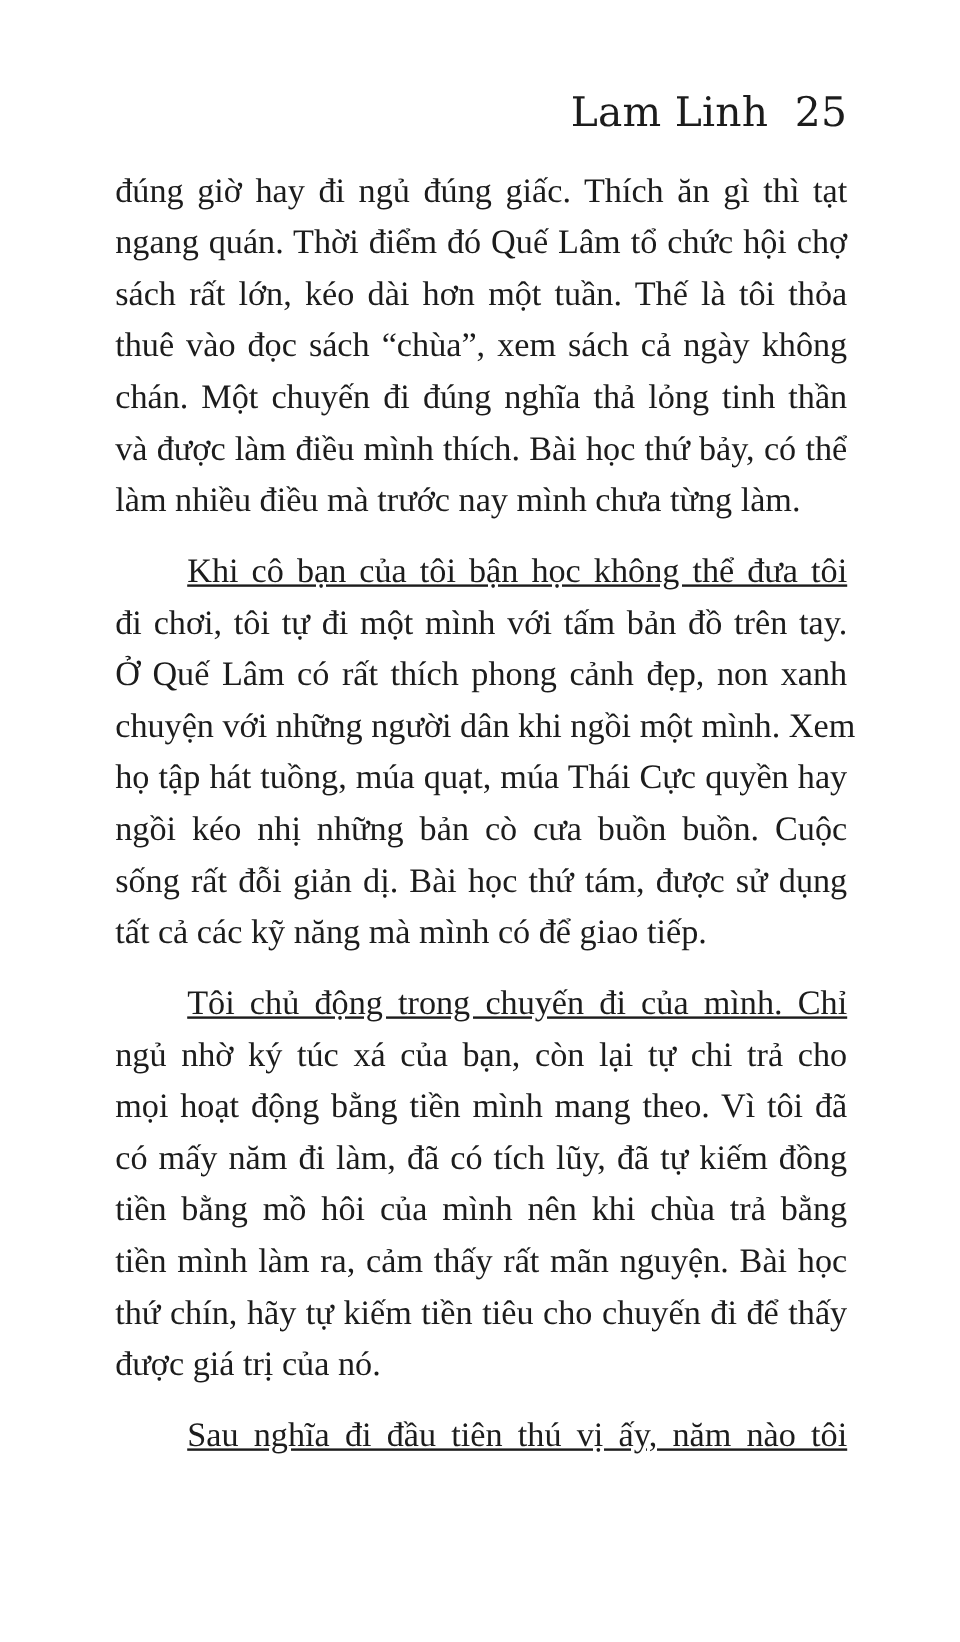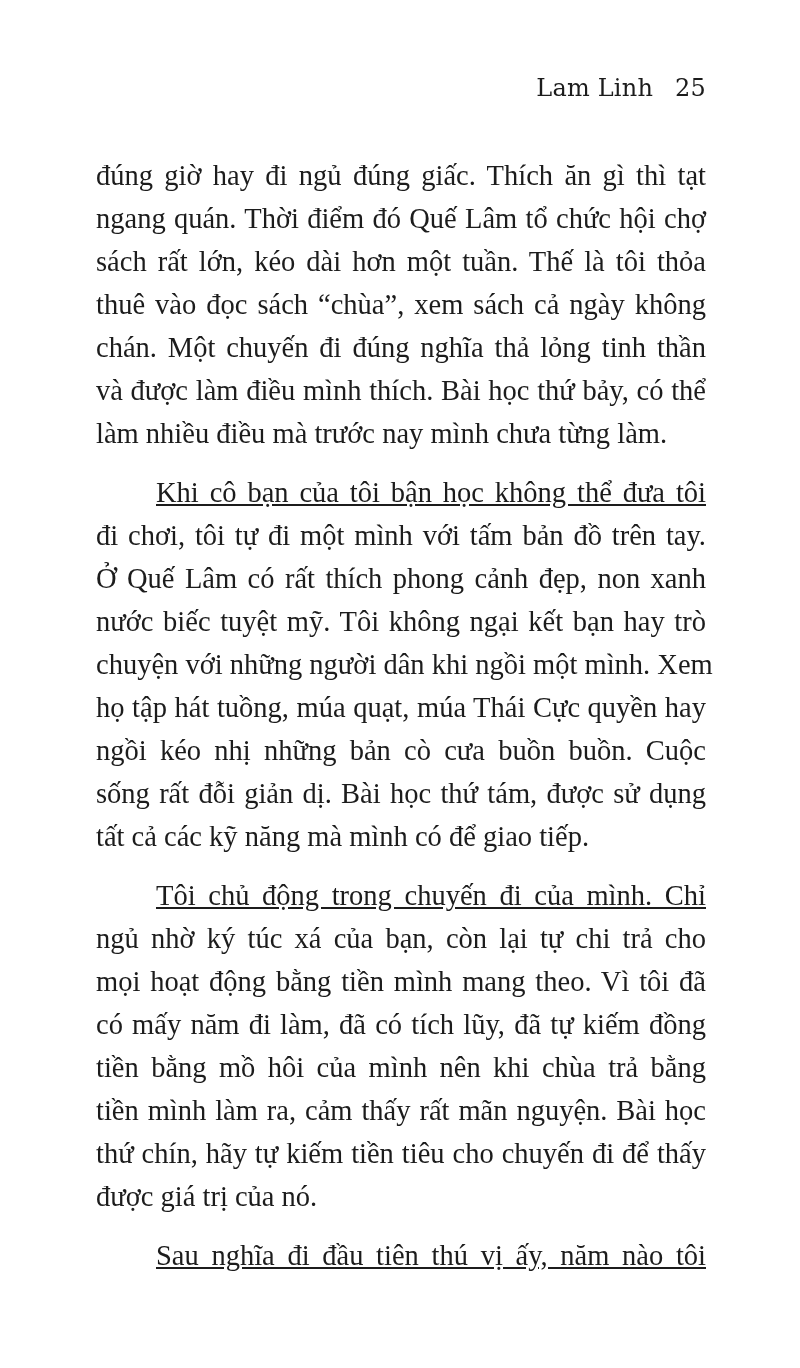--- a/index.html
+++ b/index.html
@@ -12,31 +12,31 @@
     height: 1368px;
     position: relative;
     overflow: hidden;
     color: #1a1a1a;
   }
   .running-head {
     position: absolute;
     top: 74px;
     right: 94px;
     font-family: "DejaVu Serif", serif;
-    font-size: 24px;
+    font-size: 34px;
     letter-spacing: 0.2px;
     color: #1c1c1c;
   }
   .running-head .author {
     margin-right: 22px;
   }
   .body-text {
     position: absolute;
     left: 96px;
-    top: 154px;
+    top: 138px;
     width: 610px;
     font-family: "Liberation Serif", serif;
     font-size: 28.5px;
     color: #1c1c1c;
   }
   .line {
     display: block;
     height: 43px;
     line-height: 43px;
     text-align: justify;
@@ -73,21 +73,20 @@
     <span class="line">chán. Một chuyến đi đúng nghĩa thả lỏng tinh thần</span>
     <span class="line">và được làm điều mình thích. Bài học thứ bảy, có thể</span>
     <span class="line last">làm nhiều điều mà trước nay mình chưa từng làm.</span>
   </div>
   <span class="para-gap"></span>
 
   <div>
     <span class="line indent">Khi cô bạn của tôi bận học không thể đưa tôi</span>
     <span class="line">đi chơi, tôi tự đi một mình với tấm bản đồ trên tay.</span>
     <span class="line">Ở Quế Lâm có rất thích phong cảnh đẹp, non xanh</span>
-    <span class="line">nước biếc tuyệt mỹ. Tôi không ngại kết bạn hay trò</span>
     <span class="line">chuyện với những người dân khi ngồi một mình. Xem</span>
     <span class="line">họ tập hát tuồng, múa quạt, múa Thái Cực quyền hay</span>
     <span class="line">ngồi kéo nhị những bản cò cưa buồn buồn. Cuộc</span>
     <span class="line">sống rất đỗi giản dị. Bài học thứ tám, được sử dụng</span>
     <span class="line last">tất cả các kỹ năng mà mình có để giao tiếp.</span>
   </div>
   <span class="para-gap"></span>
 
   <div>
     <span class="line indent">Tôi chủ động trong chuyến đi của mình. Chỉ</span>

